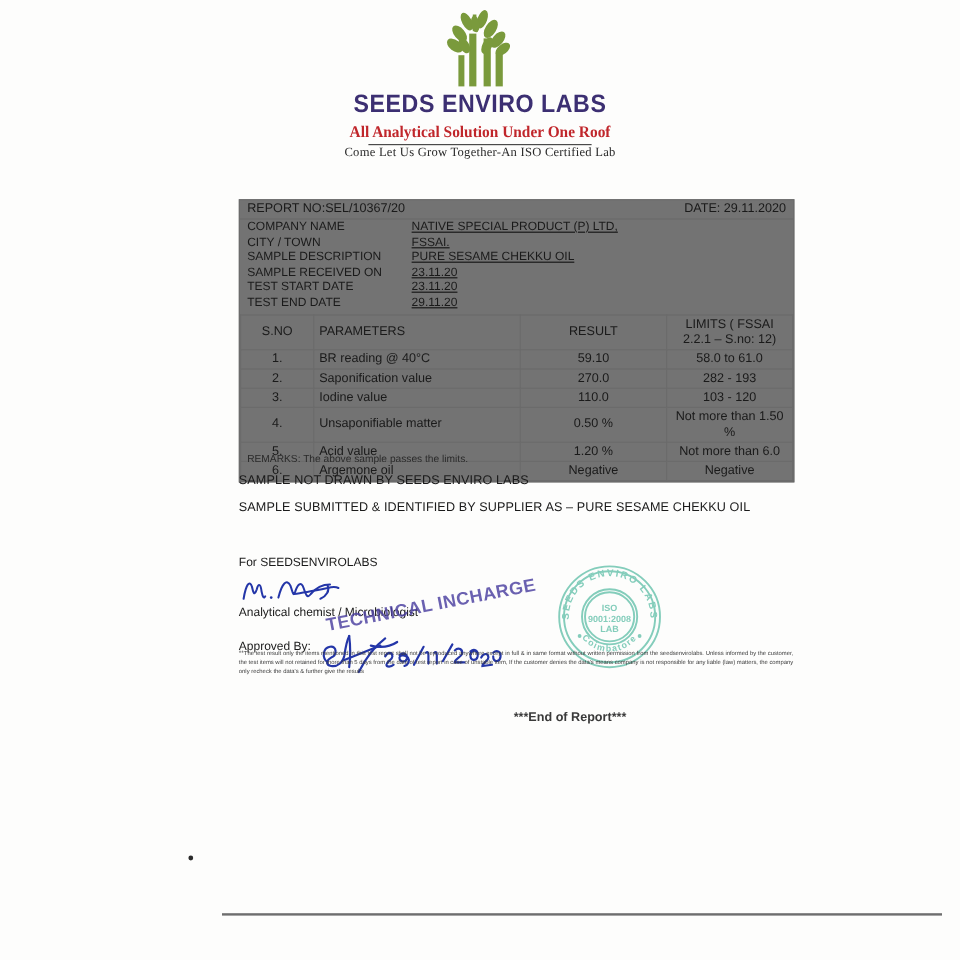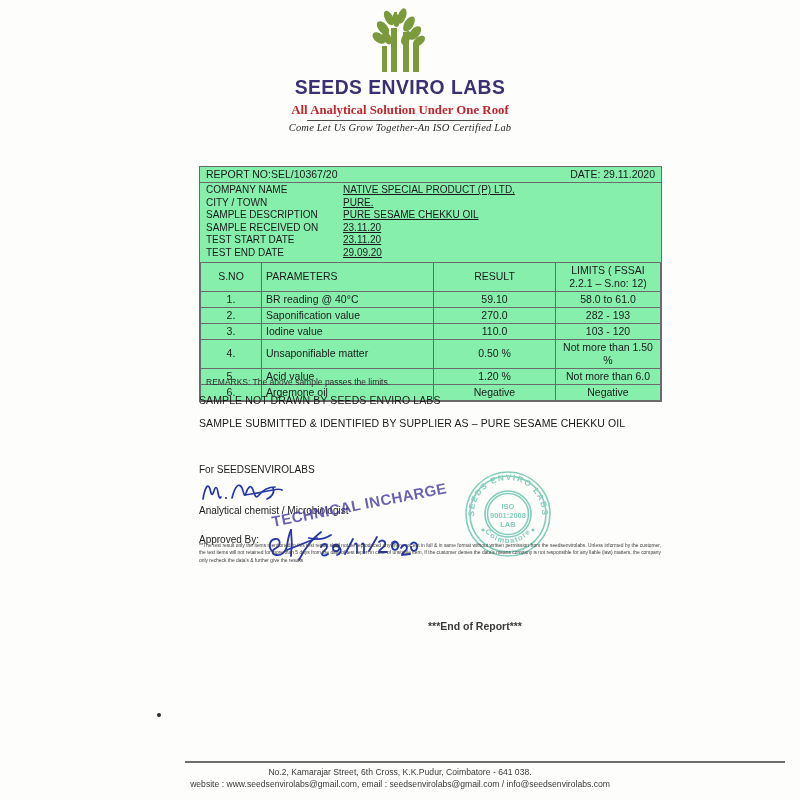--- a/index.html
+++ b/index.html
@@ -52,35 +52,34 @@
     transform: scaleX(0.95);
   }
   .tagline-rule {
     width: 186px;
     height: 1px;
     background: #4a4a4a;
     margin: 2px auto 1px auto;
   }
   .brand-subtagline {
     font-family: "Liberation Serif", serif;
-    font-style: italic;
     font-size: 10.5px;
     color: #2a2a2a;
     letter-spacing: 0.2px;
   }
 
   
   .report-box {
     position: absolute;
     left: 199px;
     top: 166px;
     width: 463px;
     border: 1px solid #6b6b6b;
     box-sizing: border-box;
-    background: #86efac;
+    background: #737373;
   }
   .meta-head {
     display: flex;
     justify-content: space-between;
     align-items: baseline;
     border-bottom: 1px solid #6b6b6b;
     padding: 1px 6px 2px 6px;
     font-size: 10.5px;
   }
   .meta-rows {
@@ -201,21 +200,21 @@
     font-size: 4.9px;
     line-height: 7.4px;
     color: #3a3a3a;
     text-align: justify;
   }
   .disclaimer .lead { font-size: 5.4px; }
 
   .end-of-report {
     position: absolute;
     left: 0;
-    top: 620px;
+    top: 592px;
     width: 800px;
     text-align: center;
     padding-left: 150px;
     box-sizing: border-box;
     font-size: 10.5px;
     font-weight: bold;
     color: #3a3a3a;
   }
 
   .speck {
@@ -288,37 +287,37 @@
       <span>DATE: 29.11.2020</span>
     </div>
 
     <div class="meta-rows">
       <div class="meta-row">
         <span class="meta-label">COMPANY NAME</span>
         <span class="meta-value">NATIVE SPECIAL PRODUCT (P) LTD,</span>
       </div>
       <div class="meta-row">
         <span class="meta-label">CITY / TOWN</span>
-        <span class="meta-value">PURE.</span>
+        <span class="meta-value">FSSAI.</span>
       </div>
       <div class="meta-row">
         <span class="meta-label">SAMPLE DESCRIPTION</span>
         <span class="meta-value">PURE SESAME CHEKKU OIL</span>
       </div>
       <div class="meta-row">
         <span class="meta-label">SAMPLE RECEIVED ON</span>
         <span class="meta-value">23.11.20</span>
       </div>
       <div class="meta-row">
         <span class="meta-label">TEST START DATE</span>
         <span class="meta-value">23.11.20</span>
       </div>
       <div class="meta-row">
         <span class="meta-label">TEST END DATE</span>
-        <span class="meta-value">29.09.20</span>
+        <span class="meta-value">29.11.20</span>
       </div>
     </div>
 
     <table class="results">
       <thead>
         <tr>
           <th class="col-sno">S.NO</th>
           <th class="col-param">PARAMETERS</th>
           <th class="col-res">RESULT</th>
           <th class="col-lim">LIMITS ( FSSAI 2.2.1 – S.no: 12)</th>
@@ -446,18 +445,14 @@
 
   <div class="disclaimer">
     <span class="lead">**</span><span>The test result only the items mentioned in this test report  shall not be reproduced anywhere except in full &amp; in same format without written permission from the seedsenvirolabs. Unless informed by the customer, the test items will not retained for more than 5 days from the date of test report in case of unstable item, If the customer denies the data's means company is not responsible for any liable (law) matters, the company only recheck the data's &amp; further give the results</span>
   </div>
 
   <div class="end-of-report">***End of Report***</div>
 
   <div class="speck"></div>
 
   <div class="footer-rule"></div>
-  <div class="footer">
-    <div>No.2, Kamarajar Street, 6th Cross, K.K.Pudur, Coimbatore - 641 038.</div>
-    <div>website : www.seedsenvirolabs@gmail.com, email : seedsenvirolabs@gmail.com / info@seedsenvirolabs.com</div>
-  </div>
 
 </div>
 
 </body></html>

